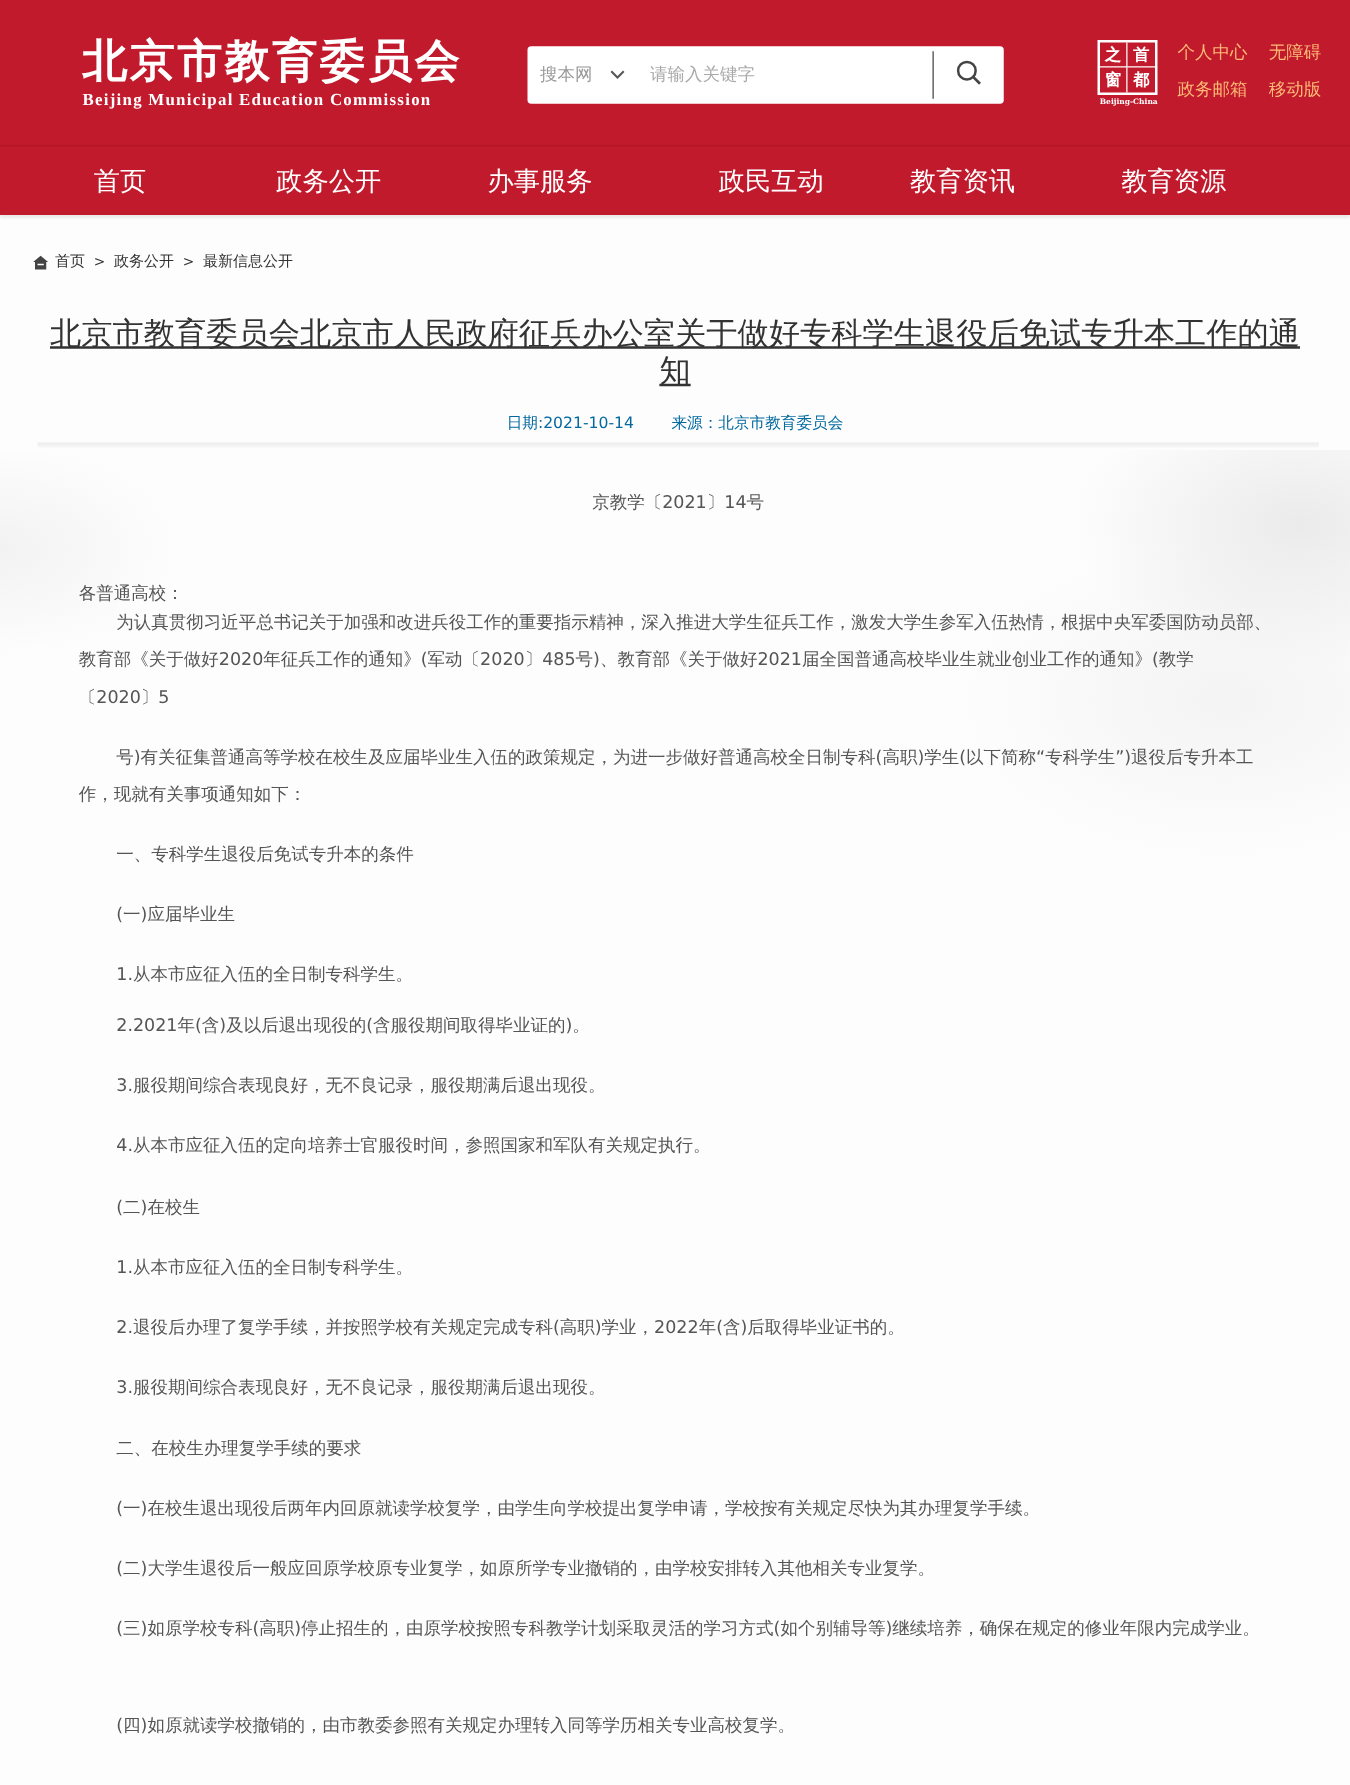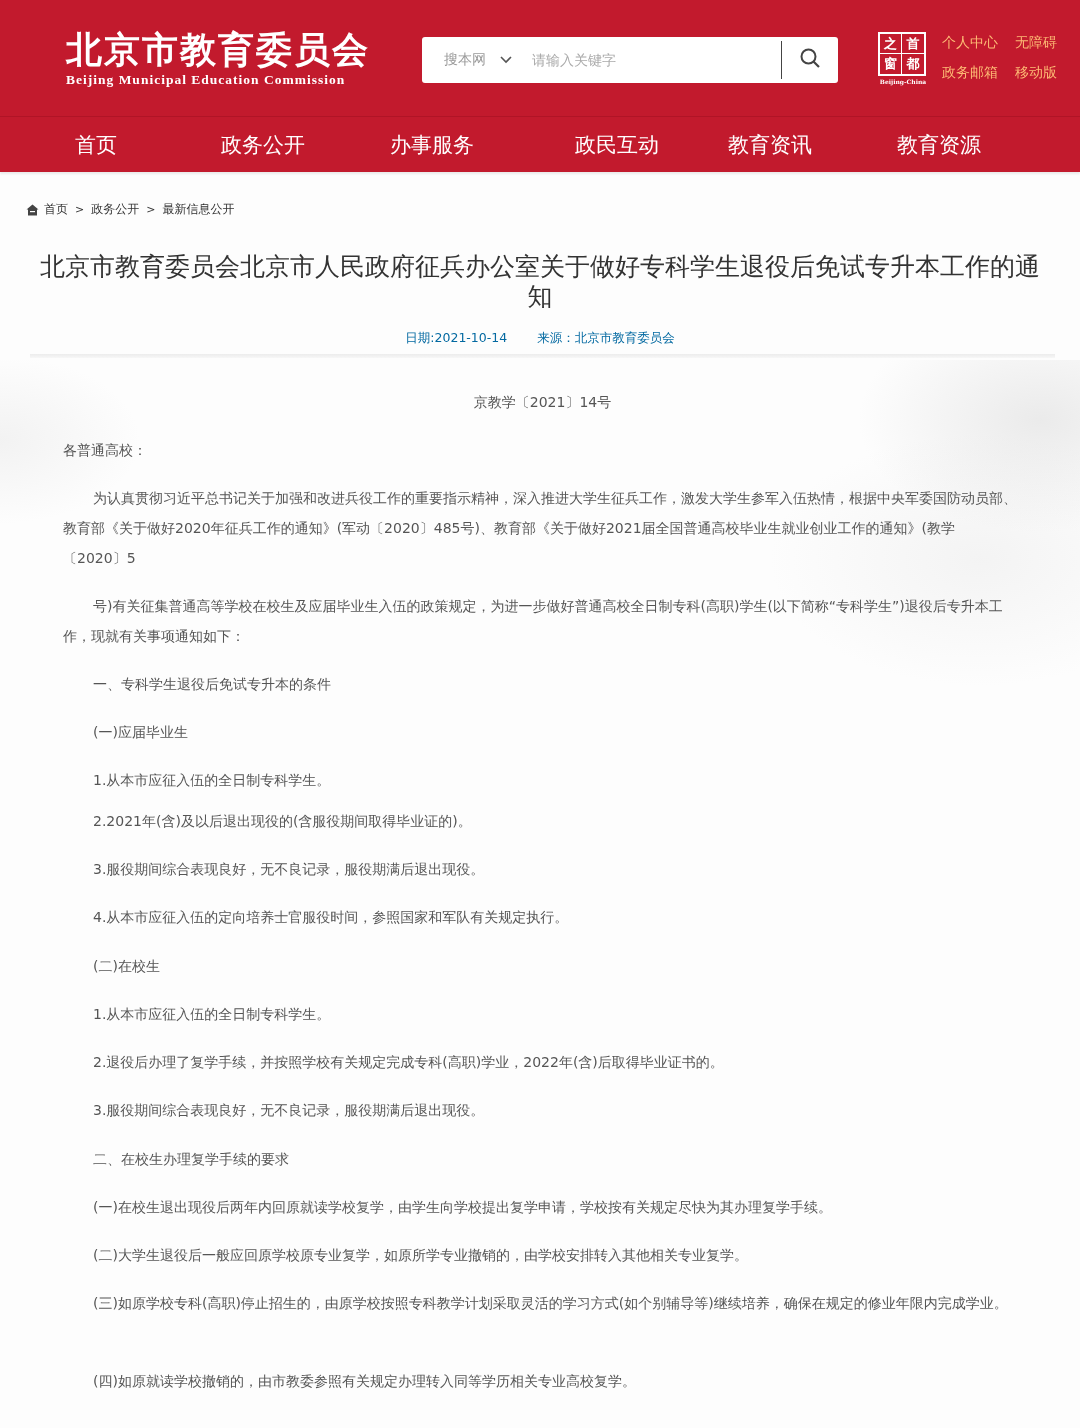--- a/index.html
+++ b/index.html
@@ -27,22 +27,22 @@
   .logo { position: absolute; left: 34px; top: 30px; margin-left: 32px; }
   .logo-cn {
     color: #fff; font-size: 36px; font-weight: bold; letter-spacing: 2px; line-height: 40px;
     font-family: "DejaVu Sans", sans-serif;
   }
   .logo-en {
     color: #fff; font-size: 13.5px; letter-spacing: 1px; margin-top: 2px;
     font-family: Liberation Serif, serif; font-weight: bold;
   }
   .search {
-    position: absolute; left: 422px; top: 37px; width: 416px; height: 46px;
-    background: #fff; border-radius: 3px; display: flex; align-items: center; padding-left: 12px;
+    position: absolute; left: 422px; top: 37px; width: 381px; height: 46px;
+    background: #fff; border-radius: 3px; display: flex; align-items: center;
   }
   .search-scope {
     width: 88px; height: 100%; display: flex; align-items: center; padding-left: 10px;
     font-size: 14px; color: #999; cursor: pointer;
   }
   .search-scope .chev { margin-left: 14px; font-size: 11px; color: #555; }
   .search-input {
     border: none; outline: none; height: 100%; flex: 1; font-size: 14px; color: #333;
     font-family: "DejaVu Sans", sans-serif; padding-left: 10px; background: transparent;
   }
@@ -88,21 +88,21 @@
     position: absolute; left: 26px; top: 201px; display: flex; align-items: center;
     font-size: 12px; color: #333;
   }
   .breadcrumb .sep { margin: 0 7px; font-size: 11px; }
   .breadcrumb a { color: #333; text-decoration: none; }
   .home-icon { width: 13px; height: 12px; margin-right: 5px; }
 
   
   .title {
     position: absolute; left: 30px; top: 252px; width: 1020px;
-    text-align: center; font-size: 25px; line-height: 30px; color: #333;
+    text-align: center; font-size: 25px; line-height: 30px; color: #333; text-decoration: underline;
   }
   .meta {
     position: absolute; left: 0; top: 330px; width: 1080px; text-align: center;
     font-size: 12.5px; color: #0369a1;
   }
   .meta span + span { margin-left: 26px; }
   .divider {
     position: absolute; left: 30px; top: 354px; width: 1025px; height: 4px;
     background: linear-gradient(#ececec, #f7f7f7);
   }
@@ -186,21 +186,21 @@
 </div>
 
 <h1 class="title" style="font-weight:normal">北京市教育委员会北京市人民政府征兵办公室关于做好专科学生退役后免试专升本工作的通知</h1>
 <div class="meta">
   <span>日期:2021-10-14</span>
   <span>来源：北京市教育委员会</span>
 </div>
 <div class="divider"></div>
 
 <div class="p center" style="top:387px">京教学〔2021〕14号</div>
-<div class="p" style="top:435px">各普通高校：</div>
+<div class="p" style="top:460px">各普通高校：</div>
 <div class="p indent" style="top:483px">为认真贯彻习近平总书记关于加强和改进兵役工作的重要指示精神，深入推进大学生征兵工作，激发大学生参军入伍热情，根据中央军委国防动员部、教育部《关于做好2020年征兵工作的通知》(军动〔2020〕485号)、教育部《关于做好2021届全国普通高校毕业生就业创业工作的通知》(教学〔2020〕5</div>
 <div class="p indent" style="top:591px">号)有关征集普通高等学校在校生及应届毕业生入伍的政策规定，为进一步做好普通高校全日制专科(高职)学生(以下简称“专科学生”)退役后专升本工作，现就有关事项通知如下：</div>
 <div class="p indent" style="top:669px">一、专科学生退役后免试专升本的条件</div>
 <div class="p indent" style="top:717px">(一)应届毕业生</div>
 <div class="p indent" style="top:765px">1.从本市应征入伍的全日制专科学生。</div>
 <div class="p indent" style="top:806px">2.2021年(含)及以后退出现役的(含服役期间取得毕业证的)。</div>
 <div class="p indent" style="top:854px">3.服役期间综合表现良好，无不良记录，服役期满后退出现役。</div>
 <div class="p indent" style="top:902px">4.从本市应征入伍的定向培养士官服役时间，参照国家和军队有关规定执行。</div>
 <div class="p indent" style="top:951px">(二)在校生</div>
 <div class="p indent" style="top:999px">1.从本市应征入伍的全日制专科学生。</div>

